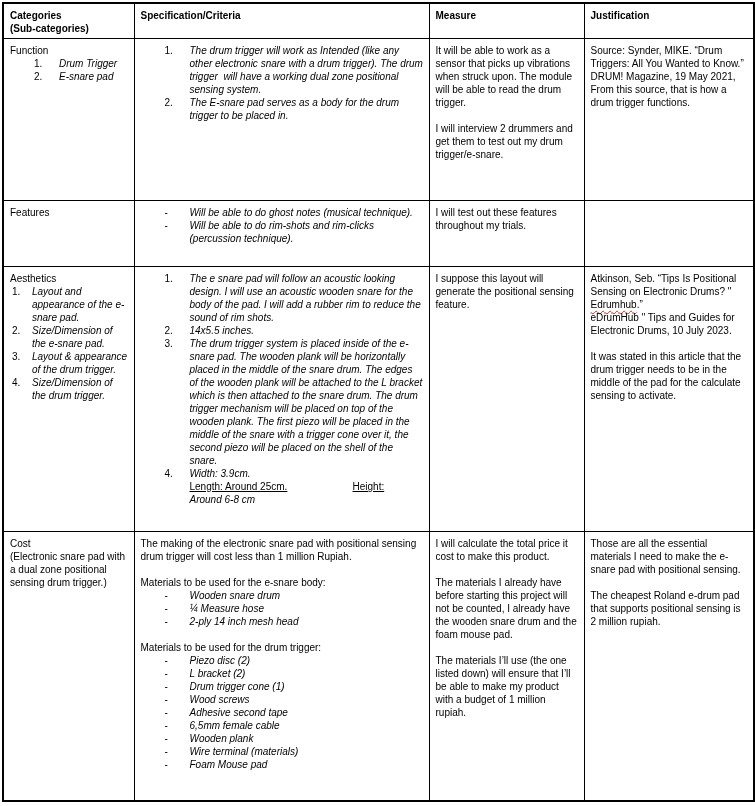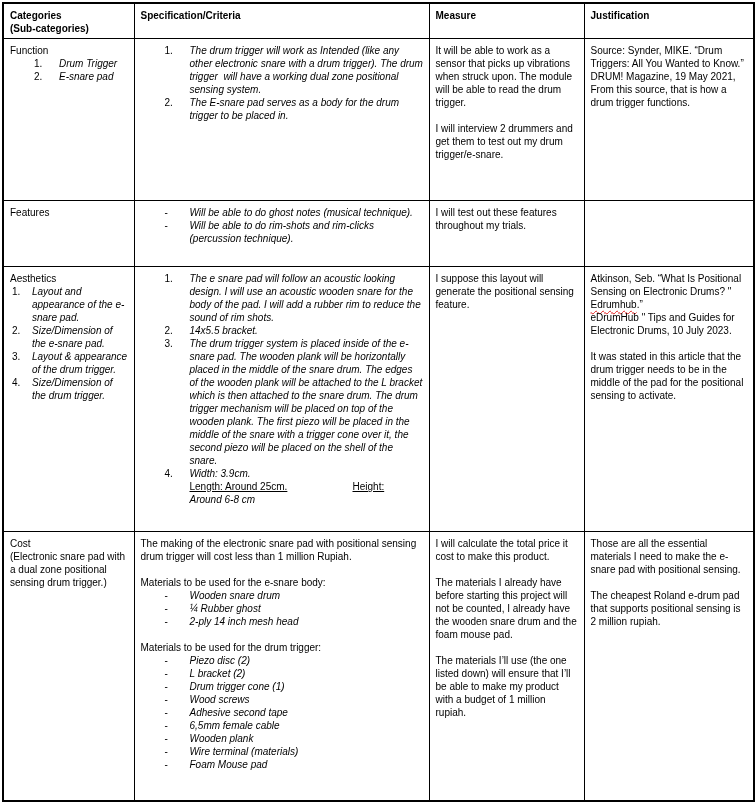--- a/index.html
+++ b/index.html
@@ -146,61 +146,61 @@
           </div>
         </td>
         <td class="cell">
           <div class="list">
             <div class="li" style="padding-left: 49px;">
               <span class="marker" style="left: 24px;">1.</span>
               <span class="li-text">The e snare pad will follow an acoustic looking design. I will use an acoustic wooden snare for the body of the pad. I will add a rubber rim to reduce the sound of rim shots.</span>
             </div>
             <div class="li" style="padding-left: 49px;">
               <span class="marker" style="left: 24px;">2.</span>
-              <span class="li-text">14x5.5 bracket.</span>
+              <span class="li-text">14x5.5 inches.</span>
             </div>
             <div class="li" style="padding-left: 49px;">
               <span class="marker" style="left: 24px;">3.</span>
               <span class="li-text">The drum trigger system is placed inside of the e-snare pad. The wooden plank will be horizontally placed in the middle of the snare drum. The edges of the wooden plank will be attached to the L bracket which is then attached to the snare drum. The drum trigger mechanism will be placed on top of the wooden plank. The first piezo will be placed in the middle of the snare with a trigger cone over it, the second piezo will be placed on the shell of the snare.</span>
             </div>
             <div class="li" style="padding-left: 49px;">
               <span class="marker" style="left: 24px;">4.</span>
               <div class="li-line">Width: 3.9cm.</div>
               <div class="split-line"><span class="split-left" style="width: 163px;">Length: Around 25cm.</span><span>Height:</span></div>
               <div class="li-line">Around 6-8 cm</div>
             </div>
           </div>
         </td>
         <td class="cell">
           <div class="para">I suppose this layout will generate the positional sensing feature.</div>
         </td>
         <td class="cell">
-          <div class="para"><span>Atkinson, Seb. “What Is Positional Sensing on Electronic Drums? " </span><span class="misspell">Edrumhub</span><span>.”</span></div>
+          <div class="para"><span>Atkinson, Seb. “Tips Is Positional Sensing on Electronic Drums? " </span><span class="misspell">Edrumhub</span><span>.”</span></div>
           <div class="para">eDrumHub " Tips and Guides for Electronic Drums, 10 July 2023.</div>
           <div class="spacer"></div>
-          <div class="para">It was stated in this article that the drum trigger needs to be in the middle of the pad for the positional sensing to activate.</div>
+          <div class="para">It was stated in this article that the drum trigger needs to be in the middle of the pad for the calculate sensing to activate.</div>
         </td>
       </tr>
       <tr style="height: 269px;">
         <td class="cell">
           <div class="para">Cost</div>
           <div class="para">(Electronic snare pad with a dual zone positional sensing drum trigger.)</div>
         </td>
         <td class="cell">
           <div class="para">The making of the electronic snare pad with positional sensing drum trigger will cost less than 1 million Rupiah.</div>
           <div class="spacer"></div>
           <div class="para">Materials to be used for the e-snare body:</div>
           <div class="list">
             <div class="li" style="padding-left: 49px;">
               <span class="marker" style="left: 24px;">-</span>
               <span class="li-text">Wooden snare drum</span>
             </div>
             <div class="li" style="padding-left: 49px;">
               <span class="marker" style="left: 24px;">-</span>
-              <span class="li-text">¼ Rubber ghost</span>
+              <span class="li-text">¼ Measure hose</span>
             </div>
             <div class="li" style="padding-left: 49px;">
               <span class="marker" style="left: 24px;">-</span>
               <span class="li-text">2-ply 14 inch mesh head</span>
             </div>
           </div>
           <div class="spacer"></div>
           <div class="para">Materials to be used for the drum trigger:</div>
           <div class="list">
             <div class="li" style="padding-left: 49px;">

